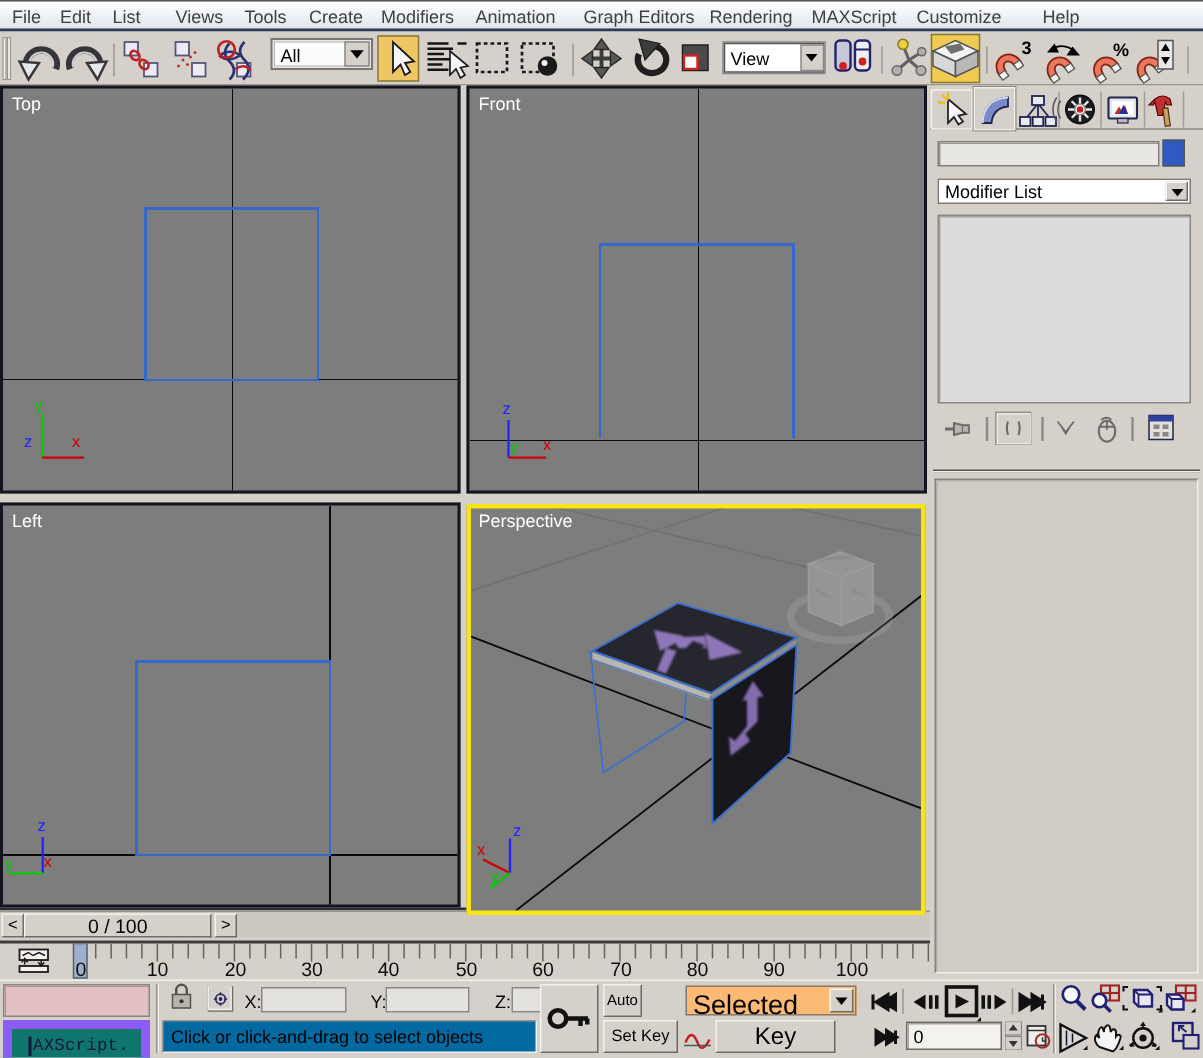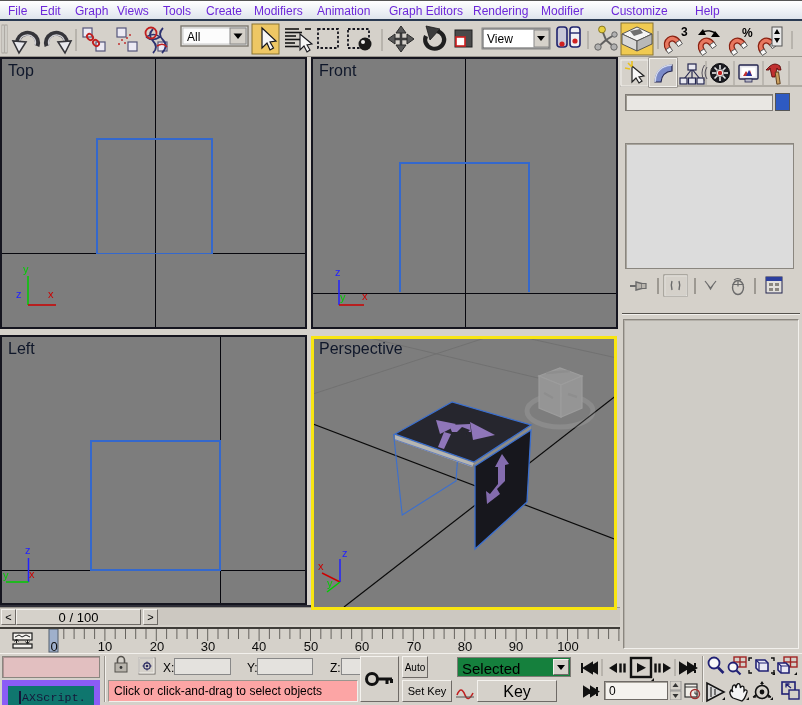--- a/index.html
+++ b/index.html
@@ -1,35 +1,35 @@
 <!DOCTYPE html>
 <html><head><meta charset="utf-8"><style>
 *{margin:0;padding:0;box-sizing:border-box}
 body{width:802px;height:705px;position:relative;background:#d5d1ca;font-family:"Liberation Sans",sans-serif;overflow:hidden}
 .abs{position:absolute}
 .vp{position:absolute;background:#7d7d7d;border:2px solid #15151f}
-.vplabel{position:absolute;color:#0f172a;font-size:16px;left:6px;top:3px}
+.vplabel{position:absolute;color:#ffffff;font-size:12px;left:6px;top:3px}
 .btn{background:#d5d1ca;border-top:1px solid #f4f2ee;border-left:1px solid #f4f2ee;border-bottom:1px solid #6e6a66;border-right:1px solid #6e6a66;font-size:11px;text-align:center;color:#000}
 .field{background:#e4e2de;border:1px solid #888;}
 </style></head>
 <body>
 
 <div class="abs" style="left:0;top:0;width:802px;height:21px;background:linear-gradient(#ffffff,#e9edf3 70%,#dfe4ec);border-top:1px solid #555;border-bottom:2px solid #2a3a52"></div>
-<div class="abs" id="menubar" style="left:0;top:4px;width:802px;height:16px;font-size:12px;color:#6d28d9">
+<div class="abs" id="menubar" style="left:0;top:4px;width:802px;height:16px;font-size:12px;color:#404040">
 <span class="abs" style="left:8px">File</span>
 <span class="abs" style="left:40px">Edit</span>
-<span class="abs" style="left:75px">Graph</span>
+<span class="abs" style="left:75px">List</span>
 <span class="abs" style="left:117px">Views</span>
 <span class="abs" style="left:163px">Tools</span>
 <span class="abs" style="left:206px">Create</span>
 <span class="abs" style="left:254px">Modifiers</span>
 <span class="abs" style="left:317px">Animation</span>
 <span class="abs" style="left:389px">Graph Editors</span>
 <span class="abs" style="left:473px">Rendering</span>
-<span class="abs" style="left:541px">Modifier</span>
+<span class="abs" style="left:541px">MAXScript</span>
 <span class="abs" style="left:611px">Customize</span>
 <span class="abs" style="left:695px">Help</span>
 </div>
 
 <div class="abs" style="left:0;top:21px;width:802px;height:36px;background:#d5d1ca;border-bottom:1px solid #9a968f"></div>
 <div class="abs" id="toolbar" style="left:0;top:21px;width:802px;height:36px">
 <svg width="802" height="36">
  <defs>
   <g id="sq">
           <rect x="0" y="0" width="9" height="9" fill="#eceaf4" stroke="#55557a" stroke-width="1.2"></rect>
@@ -359,20 +359,27 @@
    <rect x="125" y="22" width="7" height="3" fill="#b8b8c8" stroke="#23254f" stroke-width="0.8"></rect>
 
    <path d="M 150 9 q 5 -4 10 0 l 1 4 -3 0 -1 -2 -2 9 -3 0 -2 -9 -1 2 -3 0 Z" fill="#c03030" stroke="#500" stroke-width="0.8"></path>
    <rect x="156" y="15" width="3.4" height="12" fill="#caa060" stroke="#503010" stroke-width="0.8" transform="rotate(-8 158 21)"></rect>
   </g>
  </svg>
 
  <div class="abs field" style="left:5px;top:37px;width:148px;height:17px;background:#e9e7e3;border:1px solid #7f7b76;box-shadow:inset 1px 1px 0 #9c988f"></div>
  <div class="abs" style="left:155px;top:36px;width:15px;height:18px;background:#2e5ac2;border:1px solid #555"></div>
 
+ <div class="abs" style="left:5px;top:62px;width:169px;height:17px;background:#fff;border:1px solid #7f7b76;font-size:12px">
+   <span style="position:absolute;left:4px;top:1px">Modifier List</span>
+   <div class="abs btn" style="right:1px;top:1px;width:15px;height:13px"></div>
+   <svg class="abs" style="right:3px;top:4px" width="10" height="8">
+        <path d="M 1 2 L 9 2 L 5 7 Z" fill="#000"></path>
+      </svg>
+ </div>
 
  <div class="abs" style="left:5px;top:86px;width:169px;height:126px;background:#dcdcdc;border:1px solid #8a867f;box-shadow:inset 1px 1px 0 #a8a49c"></div>
 
  <svg width="182" height="26" style="position:absolute;left:0;top:216px">
   <g stroke="#6b6b6b" stroke-width="1.4" fill="none">
    <path d="M 10 13 h 6" stroke-width="2"></path>
    <path d="M 16 9 l 0 8 l 6 -1.5 l 0 -5 Z" fill="#b9b5ae"></path>
    <path d="M 22 10.5 h 4 v 5 h -4" fill="#b9b5ae" stroke-width="1.2"></path>
    <line x1="38" y1="5" x2="38" y2="21" stroke="#8f8b84" stroke-width="1.6"></line>
    <rect x="44" y="2" width="23" height="21" fill="none" stroke="#8f8b84" stroke-width="1.2"></rect>
@@ -516,36 +523,36 @@
   <circle cx="39" cy="12" r="1.3" fill="#2a2a60"></circle>
   <path d="M 39 7.5 v 2 M 39 14.5 v 2 M 34.5 12 h 2 M 41.5 12 h 2" stroke="#2a2a60" stroke-width="1"></path>
  </svg>
  <span class="abs" style="left:163px;top:7px;font-size:12px">X:</span>
  <div class="abs field" style="left:174px;top:4px;width:57px;height:17px"></div>
  <span class="abs" style="left:247px;top:7px;font-size:12px">Y:</span>
  <div class="abs field" style="left:257px;top:4px;width:56px;height:17px"></div>
  <span class="abs" style="left:330px;top:7px;font-size:12px">Z:</span>
  <div class="abs field" style="left:341px;top:4px;width:20px;height:17px"></div>
 
- <div class="abs" style="left:108px;top:26px;width:250px;height:22px;background:#fca5a5;border:1px solid #9a968f;border-bottom-color:#f2f0ec;border-right-color:#f2f0ec;font-size:12px">
+ <div class="abs" style="left:108px;top:26px;width:250px;height:22px;background:#0369a1;border:1px solid #9a968f;border-bottom-color:#f2f0ec;border-right-color:#f2f0ec;font-size:12px">
       <span style="position:absolute;left:5px;top:3px">Click or click-and-drag to select objects</span>
     </div>
 
  <div class="abs btn" style="left:360px;top:2px;width:39px;height:46px"></div>
  <svg class="abs" style="left:360px;top:2px" width="39" height="46">
       <g>
         <circle cx="12" cy="23" r="5.5" fill="none" stroke="#111" stroke-width="3"></circle>
         <path d="M 17 23 h 15 M 27 23 v 5 M 31.5 23 v 4" stroke="#111" stroke-width="3"></path>
       </g>
     </svg>
 
  <div class="abs btn" style="left:402px;top:2px;width:26px;height:22px;line-height:21px;font-size:10px">Auto Key</div>
  <div class="abs btn" style="left:402px;top:26px;width:50px;height:22px;line-height:21px;font-size:11px">Set Key</div>
 
- <div class="abs" style="left:457px;top:3px;width:114px;height:20px;background:#15803d;border:1px solid #7f7b76;font-size:15px">
+ <div class="abs" style="left:457px;top:3px;width:114px;height:20px;background:#fdba74;border:1px solid #7f7b76;font-size:18px">
   <span style="position:absolute;left:4px;top:2px">Selected</span>
   <div class="abs btn" style="right:1px;top:1px;width:16px;height:16px"></div>
   <svg class="abs" style="right:4px;top:6px" width="10" height="8">
         <path d="M 1 1 L 9 1 L 5 6 Z" fill="#000"></path>
       </svg>
  </div>
 
  <div class="abs" style="left:455px;top:28px;width:20px;height:18px">
   <svg width="20" height="18">
         <path d="M 2 13 q 4 -10 8 0 q 3 8 8 -2" fill="none" stroke="#c02020" stroke-width="1.6"></path>

